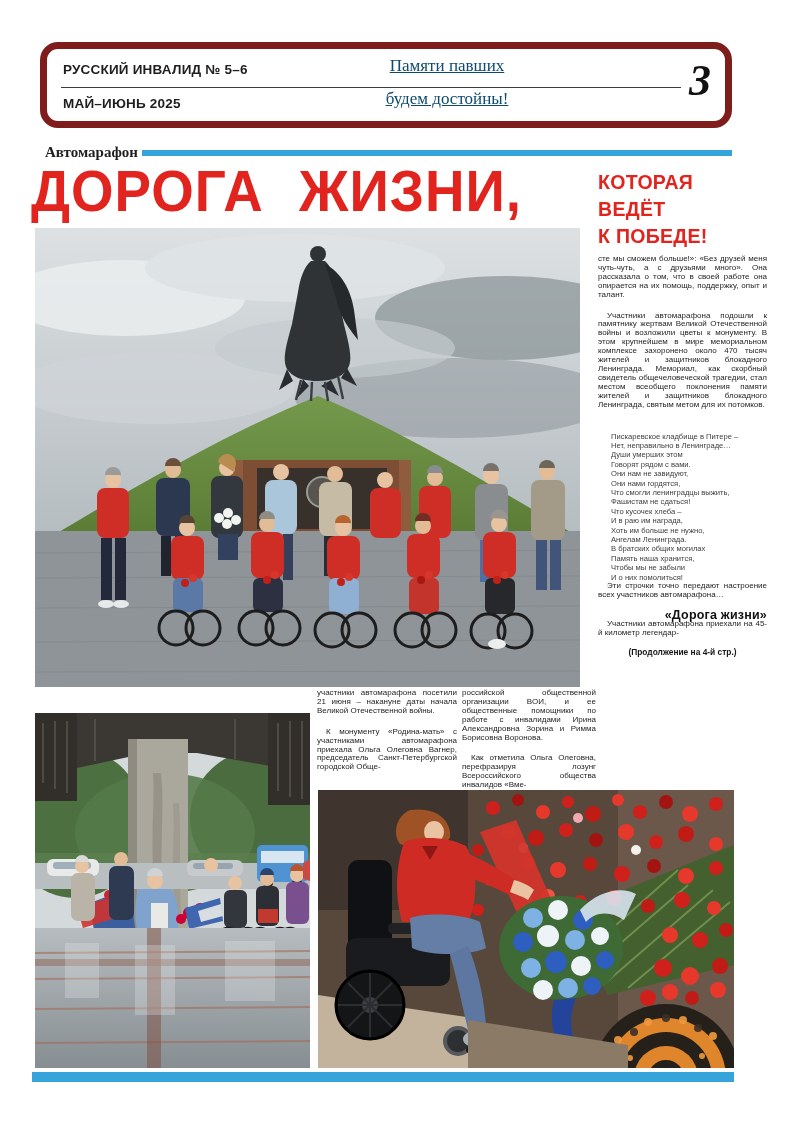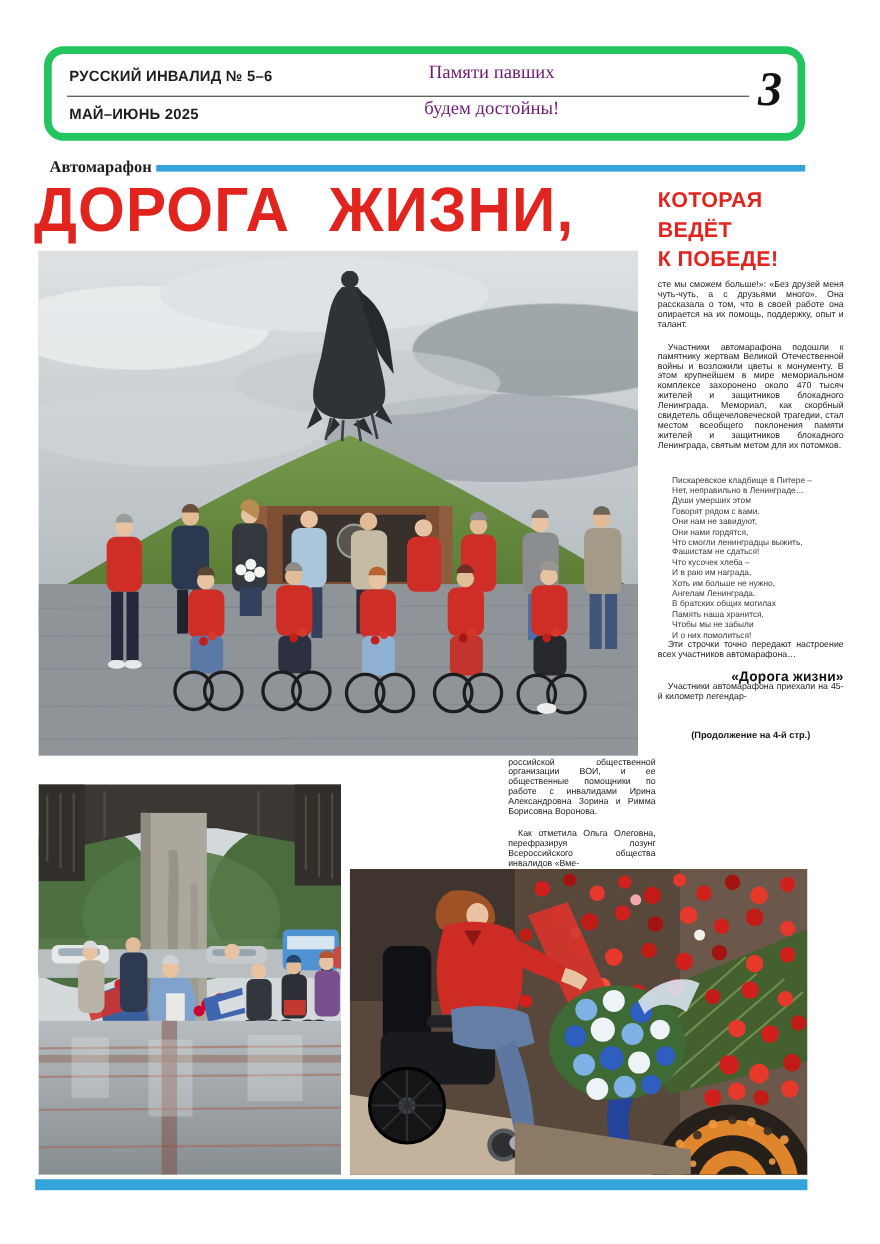--- a/index.html
+++ b/index.html
@@ -2,27 +2,27 @@
 <html lang="ru"><head>
 <meta charset="utf-8">
 <style>
   html,body { margin:0; padding:0; background:#ffffff; }
   .page { position:relative; width:800px; height:1131px; background:#fff; overflow:hidden;
           font-family:"Liberation Sans", sans-serif; color:#1e1e1e; }
   .abs { position:absolute; }
 
   
   .masthead { left:40px; top:42px; width:692px; height:86px; box-sizing:border-box;
-              border:7px solid #22c55e; border-radius:18px; background:#fff; }
+              border:7px solid #7f1d1d; border-radius:18px; background:#fff; }
   .masthead .inner { position:absolute; inset:0; }
   .m-title { position:absolute; left:16px; top:13px; font-weight:bold; font-size:13.5px; letter-spacing:.2px; white-space:nowrap; }
   .m-date  { position:absolute; left:16px; top:47px; font-weight:bold; font-size:13.5px; letter-spacing:.2px; white-space:nowrap;text-align:center; }
   .m-rule  { position:absolute; left:14px; top:38px; width:620px; height:1px; background:#3d3d3d; }
   .m-motto { position:absolute; left:250px; top:4px; width:300px; text-align:center;
-             font-family:"Liberation Serif", serif; font-size:17px; color:#701a75; }
+             font-family:"Liberation Serif", serif; font-size:17px; color:#0c4a6e;text-decoration:underline; }
   .m-motto div { padding:3px 0 10px 0; }
   .m-num   { position:absolute; right:14px; top:6px; font-family:"Liberation Serif", serif;
              font-style:italic; font-weight:bold; font-size:44px; color:#111; }
 
   
   .kicker { left:45px; top:144px; font-family:"Liberation Serif", serif; font-weight:bold; font-size:15px; }
   .kicker-rule { left:142px; top:150px; width:590px; height:6px; background:#35a4da; }
   .hl-main { left:31px; top:158px; width:575px; color:#e2241f; font-weight:bold; font-size:57px;
              letter-spacing:1px; word-spacing:20px; white-space:nowrap;
              transform:scaleX(.96); transform-origin:left top; }
@@ -31,21 +31,21 @@
 
   
   .bodycol { font-size:8px; line-height:8.9px; text-align:justify; color:#242424; }
   .bodycol p { margin:0; }
   .bodycol p + p { text-indent:9px;margin-top:12px; }
   .poem { margin:22px 0 0 13px; font-size:7.6px; line-height:9.4px; color:#3d3d3d; text-align:left; }
   .poem div { margin:0; }
   .after-poem { margin-top:9px; text-indent:9px; }
   .subhead { margin-top:11px; text-align:right; font-weight:bold; font-size:12.5px; letter-spacing:.2px; color:#111; }
   .subpara { margin-top:6px; text-indent:9px; }
-  .cont { margin-top:26px; text-align:center; font-weight:bold; font-size:8.4px; color:#161616; }
+  .cont { margin-top:10px; text-align:center; font-weight:bold; font-size:8.4px; color:#161616; }
 
   
   .photo { overflow:hidden; background:#cfd3d5; }
   .photo svg { display:block; width:100%; height:100%; }
   .photo-main  { left:35px;  top:228px; width:545px; height:459px; }
   .photo-left  { left:35px;  top:713px; width:275px; height:355px; }
   .photo-right { left:318px; top:790px; width:416px; height:278px; }
 
   .bottom-bar { left:32px; top:1072px; width:702px; height:10px; background:#35a4da; }
 </style>
@@ -272,20 +272,24 @@
         <div>Память наша хранится,</div>
         <div>Чтобы мы не забыли</div>
         <div>И о них помолиться!</div>
       </div>
     <p class="after-poem">Эти строчки точно передают настроение всех участников автомарафона…</p>
     <div class="subhead">«Дорога жизни»</div>
     <p class="subpara">Участники автомарафона приехали на 45-й километр легендар-</p>
     <div class="cont">(Продолжение на 4-й стр.)</div>
   </div>
 
+  <div class="abs bodycol" style="left:317px; top:689px; width:140px;">
+      <p>участники автомарафона посетили 21 июня – накануне даты начала Великой Отечественной войны.</p>
+      <p>К монументу «Родина-мать» с участниками автомарафона приехала Ольга Олеговна Вагнер, председатель Санкт-Петербургской городской Обще-</p>
+    </div>
   <div class="abs bodycol" style="left:462px; top:689px; width:134px;">
       <p>российской общественной организации ВОИ, и ее общественные помощники по работе с инвалидами Ирина Александровна Зорина и Римма Борисовна Воронова.</p>
       <p>Как отметила Ольга Олеговна, перефразируя лозунг Всероссийского общества инвалидов «Вме-</p>
     </div>
 
   <div class="abs photo photo-left" role="img" aria-label="Участники с флагами и венками у монумента «Родина-мать» в дождливый день">
     <svg viewBox="0 0 275 355" preserveAspectRatio="none">
       <defs>
         <linearGradient id="wet1" x1="0" y1="0" x2="0" y2="1">
           <stop offset="0" stop-color="#b6bcbf"></stop>

